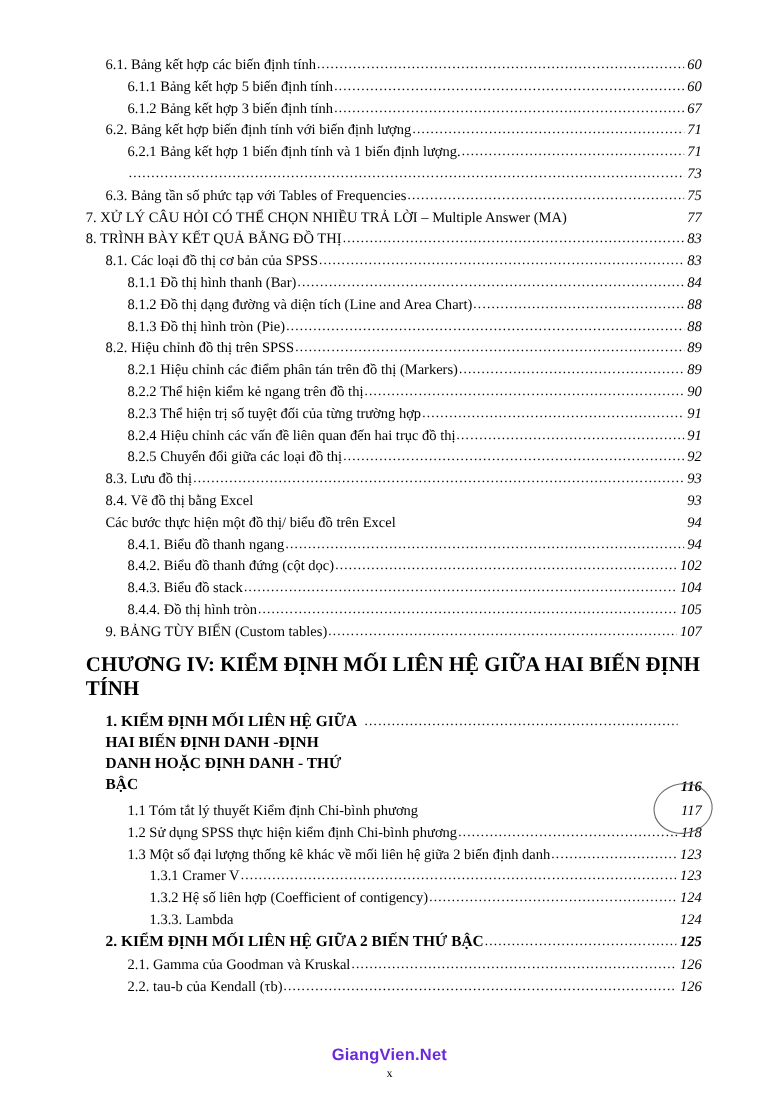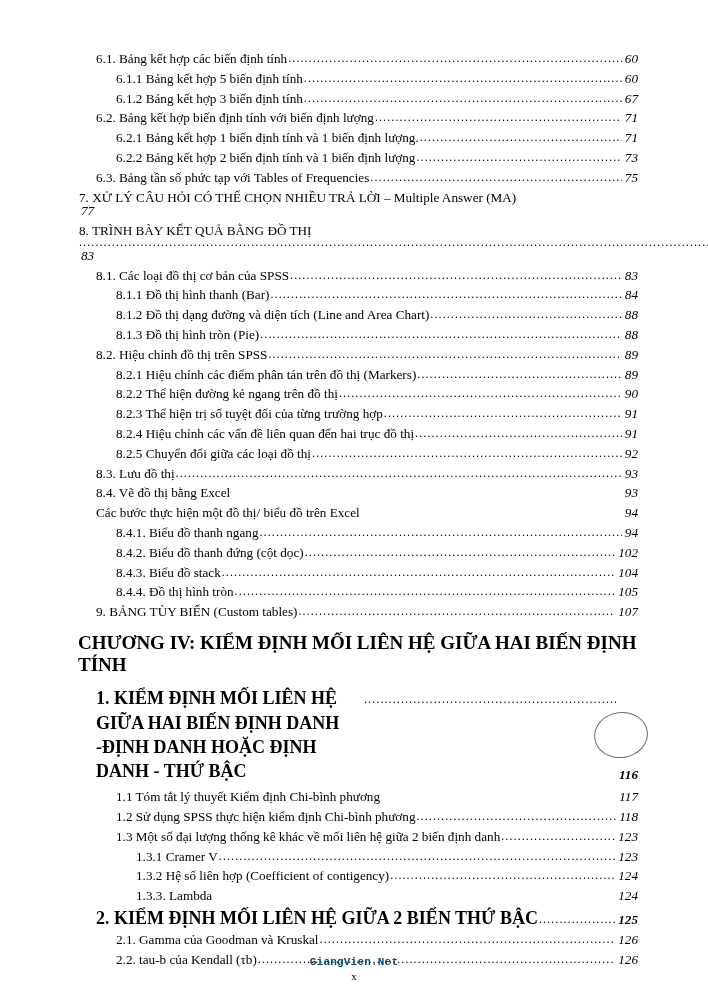--- a/index.html
+++ b/index.html
@@ -48,37 +48,37 @@
     font-size: 12px;
     position: relative;
     top: -1px;
   }
   .entry .page-num {
     flex: 0 0 auto;
     text-align: center;
     padding-left: 2px;
     font-style: italic;
   }
-  .lvl0 { margin-left: 0px; flex-direction: column; }
+  .lvl0 { margin-left: 0px; }
   .lvl1 { margin-left: 18px; }
   .lvl2 { margin-left: 38px; }
   .lvl3 { margin-left: 58px; }
 
   .chapter-head {
     font-weight: bold;
     font-size: 19px;
     margin-top: 14px;
     margin-bottom: 10px;
     white-space: normal;
     display: block;
   }
   .bold { font-weight: bold; }
   .section-bold {
     font-weight: bold;
-    font-size: 18px;
+    font-size: 14px;
   }
   .two-line {
     white-space: normal;
     line-height: 1.35;
   }
   .two-line .label {
     flex: 1 1 auto;
     white-space: normal;
   }
   .two-line .page-num { align-self: flex-end; }
@@ -96,24 +96,24 @@
     pointer-events: none;
   }
   .footer {
     position: absolute;
     bottom: 18px;
     left: 0;
     width: 708px;
     text-align: center;
   }
   .watermark {
-    color: #0c4a6e;
-    font-family: Liberation Mono, monospace;
+    color: #6d28d9;
+    font-family: Liberation Sans, sans-serif;
     font-weight: bold;
-    font-size: 11px;
+    font-size: 15px;
     letter-spacing: 0.2px;
   }
   .folio {
     font-size: 11px;
     margin-top: 2px;
     font-family: "Liberation Serif", serif;
   }
 </style>
 </head>
 <body>
@@ -139,21 +139,20 @@
         <span class="label">6.2. Bảng kết hợp biến định tính với biến định lượng</span>
         <span class="dots">........................................................................................................................................................................................................</span>
         <span class="page-num">71</span>
       </div>
       <div class="entry lvl2">
         <span class="label">6.2.1 Bảng kết hợp 1 biến định tính và 1 biến định lượng.</span>
         <span class="dots">........................................................................................................................................................................................................</span>
         <span class="page-num">71</span>
       </div>
       <div class="entry lvl2">
-        <span class="label">6.2.2 Bảng kết hợp 2 biến định tính và 1 biến định lượng</span>
         <span class="dots">........................................................................................................................................................................................................</span>
         <span class="page-num">73</span>
       </div>
       <div class="entry lvl1">
         <span class="label">6.3. Bảng tần số phức tạp với  Tables of Frequencies</span>
         <span class="dots">........................................................................................................................................................................................................</span>
         <span class="page-num">75</span>
       </div>
       <div class="entry lvl0">
         <span class="label">7. XỬ LÝ CÂU HỎI CÓ THỂ CHỌN NHIỀU TRẢ LỜI – Multiple Answer (MA)</span>
@@ -189,21 +188,21 @@
         <span class="label">8.2. Hiệu chỉnh đồ thị trên SPSS</span>
         <span class="dots">........................................................................................................................................................................................................</span>
         <span class="page-num">89</span>
       </div>
       <div class="entry lvl2">
         <span class="label">8.2.1 Hiệu chỉnh các điểm phân tán trên đồ thị (Markers)</span>
         <span class="dots">........................................................................................................................................................................................................</span>
         <span class="page-num">89</span>
       </div>
       <div class="entry lvl2">
-        <span class="label">8.2.2  Thể hiện đường kẻ ngang trên đồ thị</span>
+        <span class="label">8.2.2  Thể hiện kiểm kẻ ngang trên đồ thị</span>
         <span class="dots">........................................................................................................................................................................................................</span>
         <span class="page-num">90</span>
       </div>
       <div class="entry lvl2">
         <span class="label">8.2.3 Thể hiện trị số tuyệt đối của từng trường hợp</span>
         <span class="dots">........................................................................................................................................................................................................</span>
         <span class="page-num">91</span>
       </div>
       <div class="entry lvl2">
         <span class="label">8.2.4 Hiệu chỉnh các vấn đề liên quan đến hai trục đồ thị</span>

